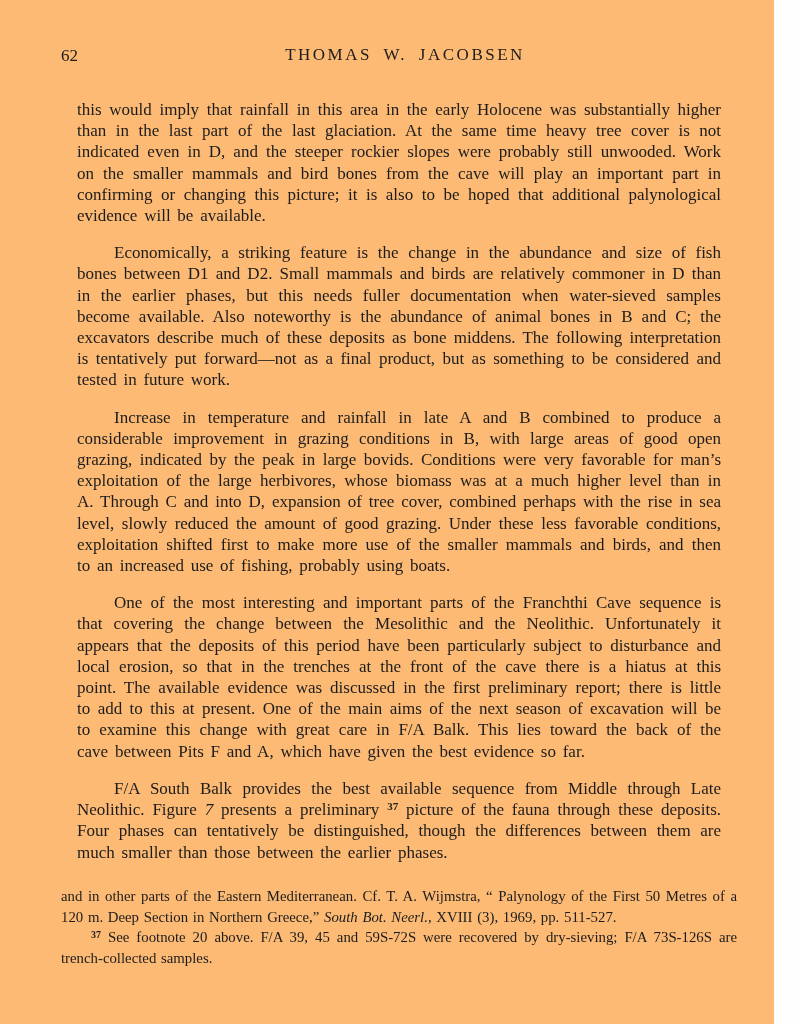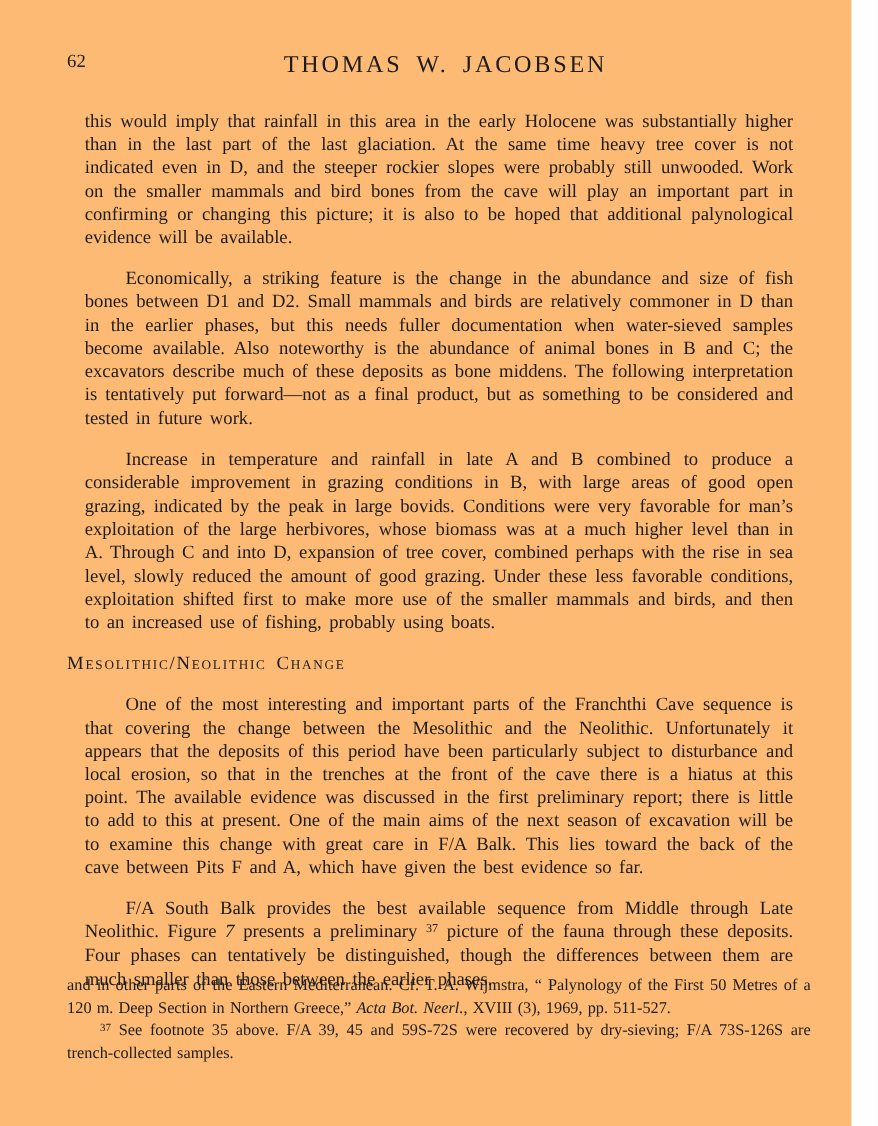--- a/index.html
+++ b/index.html
@@ -28,21 +28,21 @@
     left: 0;
     top: 1px;
     font-size: 17px;
   }
   .running-head {
     position: absolute;
     left: 12px;
     right: 0;
     top: 0;
     text-align: center;
-    font-size: 22px;
+    font-size: 17px;
     letter-spacing: 2.5px;
     word-spacing: 5px;
   }
   .content {
     position: absolute;
     top: 83px;
     left: 61px;
     width: 676px;
     font-size: 17px;
     line-height: 21.2px;
@@ -60,21 +60,21 @@
     font-size: 17px;
     font-weight: normal;
     font-variant: small-caps;
     letter-spacing: 1.6px;
     word-spacing: 3px;
     margin: 11px 0 3px 0;
     text-align: left;
     text-indent: 0;
   }
   .fn-ref {
-    font-weight: normal;
+    font-weight: bold;
     font-size: 11px;
     line-height: 0;
     vertical-align: 5px;
     word-spacing: 0;
   }
   .footnotes {
     position: absolute;
     top: 886px;
     left: 61px;
     width: 676px;
@@ -103,24 +103,23 @@
   <div class="page-header">
     <span class="page-number">62</span>
     <span class="running-head">THOMAS W. JACOBSEN</span>
   </div>
 
   <div class="content">
     <p class="para no-indent">this would imply that rainfall in this area in the early Holocene was substantially higher than in the last part of the last glaciation. At the same time heavy tree cover is not indicated even in D, and the steeper rockier slopes were probably still unwooded. Work on the smaller mammals and bird bones from the cave will play an important part in confirming or changing this picture; it is also to be hoped that additional palynological evidence will be available.</p>
     <p class="para">Economically, a striking feature is the change in the abundance and size of fish bones between D1 and D2. Small mammals and birds are relatively commoner in D than in the earlier phases, but this needs fuller documentation when water-sieved samples become available. Also noteworthy is the abundance of animal bones in B and C; the excavators describe much of these deposits as bone middens. The following interpretation is tentatively put forward—not as a final product, but as something to be considered and tested in future work.</p>
     <p class="para">Increase in temperature and rainfall in late A and B combined to produce a considerable improvement in grazing conditions in B, with large areas of good open grazing, indicated by the peak in large bovids. Conditions were very favorable for man’s exploitation of the large herbivores, whose biomass was at a much higher level than in A. Through C and into D, expansion of tree cover, combined perhaps with the rise in sea level, slowly reduced the amount of good grazing. Under these less favorable conditions, exploitation shifted first to make more use of the smaller mammals and birds, and then to an increased use of fishing, probably using boats.</p>
 
-    <h2 class="section-heading">Mesolithic/Neolithic Change</h2>
     <p class="para">One of the most interesting and important parts of the Franchthi Cave sequence is that covering the change between the Mesolithic and the Neolithic. Unfortunately it appears that the deposits of this period have been particularly subject to disturbance and local erosion, so that in the trenches at the front of the cave there is a hiatus at this point. The available evidence was discussed in the first preliminary report; there is little to add to this at present. One of the main aims of the next season of excavation will be to examine this change with great care in F/A Balk. This lies toward the back of the cave between Pits F and A, which have given the best evidence so far.</p>
 
     <p class="para"><span>F/A South Balk provides the best available sequence from Middle through Late Neolithic. Figure </span><i>7</i><span> presents a preliminary </span><sup class="fn-ref">37</sup><span> picture of the fauna through these deposits. Four phases can tentatively be distinguished, though the differences between them are much smaller than those between the earlier phases.</span></p>
   </div>
 
   <div class="footnotes">
-    <p class="fn"><span>and in other parts of the Eastern Mediterranean. Cf. T. A. Wijmstra, “ Palynology of the First 50 Metres of a 120 m. Deep Section in Northern Greece,” </span><i>Acta Bot. Neerl.</i><span>, XVIII (3), 1969, pp. 511-527.</span></p>
-    <p class="fn indent"><sup class="fn-ref">37</sup><span> See footnote 35 above. F/A 39, 45 and 59S-72S were recovered by dry-sieving; F/A 73S-126S are trench-collected samples.</span></p>
+    <p class="fn"><span>and in other parts of the Eastern Mediterranean. Cf. T. A. Wijmstra, “ Palynology of the First 50 Metres of a 120 m. Deep Section in Northern Greece,” </span><i>South Bot. Neerl.</i><span>, XVIII (3), 1969, pp. 511-527.</span></p>
+    <p class="fn indent"><sup class="fn-ref">37</sup><span> See footnote 20 above. F/A 39, 45 and 59S-72S were recovered by dry-sieving; F/A 73S-126S are trench-collected samples.</span></p>
   </div>
 
 </div>
 
 </body></html>

